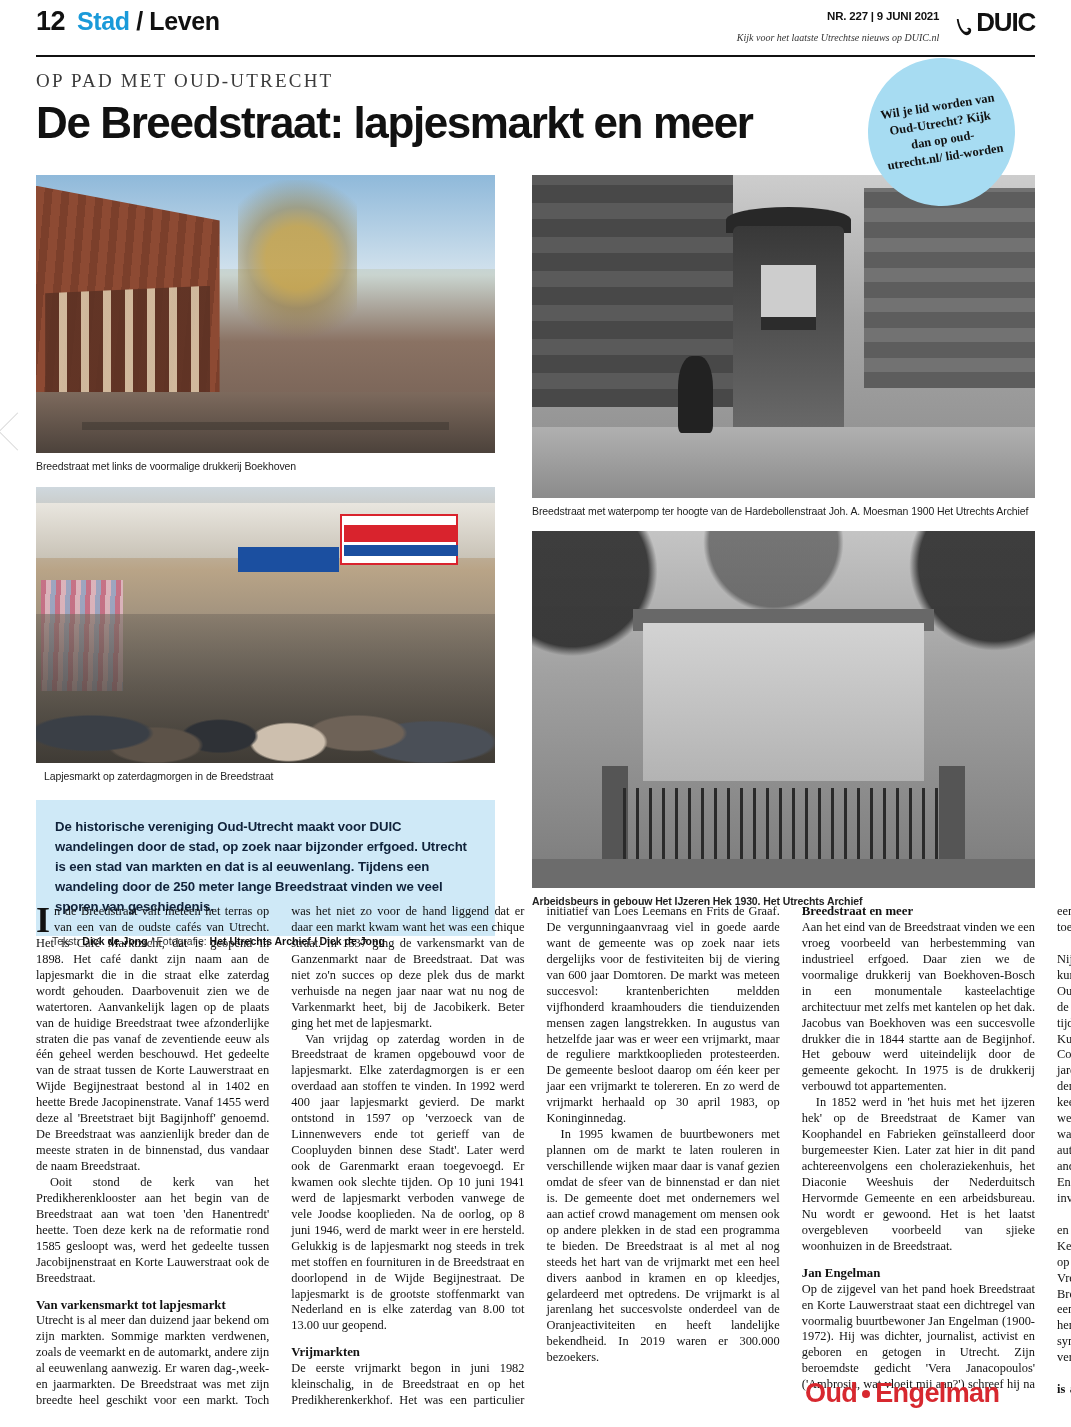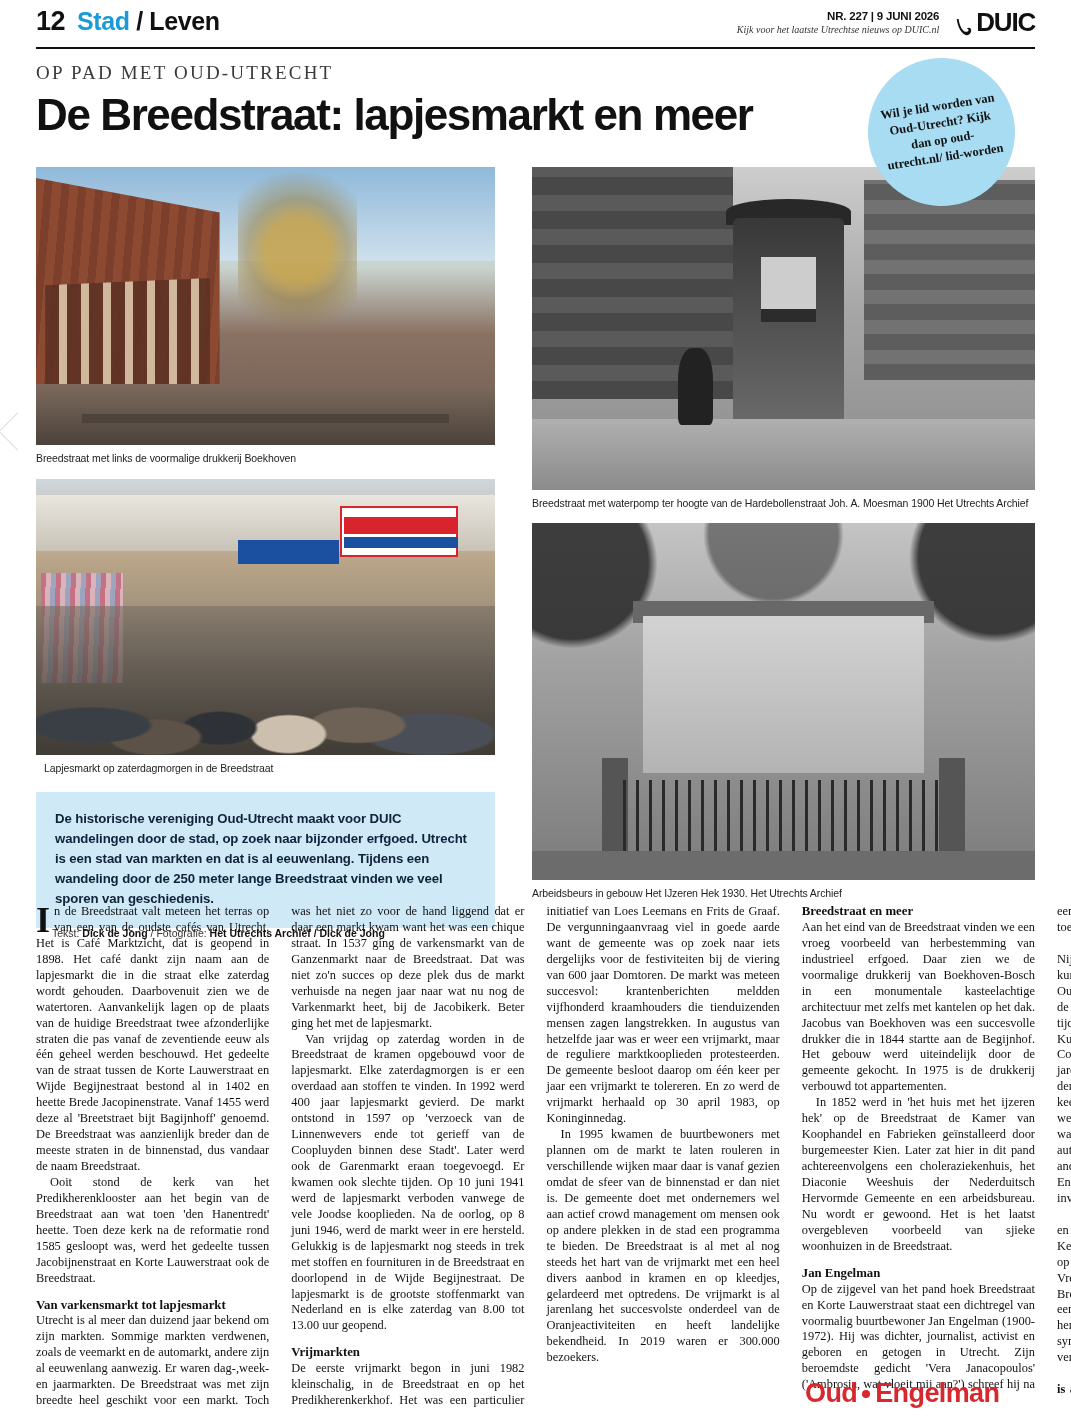--- a/index.html
+++ b/index.html
@@ -17,21 +17,21 @@
   
   .masthead{display:flex;align-items:flex-start;justify-content:space-between;padding-top:6px;}
   .mast-left{display:flex;align-items:baseline;gap:12px;}
   .folio{font-family:"Liberation Sans", sans-serif;font-weight:bold;font-size:27px;letter-spacing:-0.5px;color:#111;}
   .section-name{font-family:"Liberation Sans", sans-serif;font-weight:bold;font-size:25px;color:#1a9ad9;letter-spacing:-0.4px;}
   .section-name .sep{color:#111;font-weight:bold;}
   .section-name .leven{color:#111;}
   .mast-right{display:flex;align-items:flex-start;gap:16px;padding-top:3px;}
   .issue-block{text-align:right;line-height:1.25;}
   .issue-line{font-family:"Liberation Sans", sans-serif;font-weight:bold;font-size:11.5px;letter-spacing:-0.2px;color:#111;}
-  .issue-sub{font-family:"Liberation Serif", serif;font-style:italic;font-size:10px;color:#333;margin-top:1px;}
+  .issue-sub{font-family:"Liberation Serif", serif;font-style:italic;font-size:10px;color:#333;margin-top:9px;}
   .duic-logo{display:flex;align-items:flex-end;gap:3px;font-family:"Liberation Sans", sans-serif;font-weight:bold;font-size:26px;letter-spacing:-1.2px;color:#111;line-height:1;}
   .duic-swoosh{display:inline-block;width:18px;height:20px;}
 
   .rule-top{border-top:2.5px solid #111;margin-top:10px;}
 
   
   .kicker{font-family:Liberation Serif, serif;font-size:19px;letter-spacing:2.2px;color:#3b3b3b;margin-top:13px;font-weight:400;}
   .headline{font-family:"Liberation Sans", sans-serif;font-weight:bold;font-size:44px;line-height:1.03;letter-spacing:-1.4px;margin-top:8px;color:#111;}
 
   
@@ -61,21 +61,21 @@
   
   #photo2{left:0;top:312px;width:459px;height:276px;}
   #cap2{position:absolute;left:8px;top:590px;width:459px;}
 
   
   #photo3{left:496px;top:0;width:503px;height:323px;}
   #cap3{position:absolute;left:496px;top:325px;width:503px;}
 
   
   #photo4{left:496px;top:356px;width:503px;height:357px;}
-  #cap4{position:absolute;left:496px;top:715px;width:503px;}
+  #cap4{position:absolute;left:496px;top:715px;width:503px;font-weight:bold;}
 
   
   .intro-box{
     position:absolute;left:0;top:625px;width:459px;box-sizing:border-box;
     background:#cfe9f7;padding:17px 19px 19px 19px;
   }
   .intro-box p{
     margin:0;font-family:"Liberation Sans", sans-serif;font-weight:bold;
     font-size:13.2px;line-height:1.52;color:#10223a;letter-spacing:-0.1px;
   }
@@ -177,21 +177,21 @@
     <div class="mast-left">
       <span class="folio">12</span>
       <span class="section-name">
         <span>Stad</span>
         <span class="sep">/</span>
         <span class="leven">Leven</span>
       </span>
     </div>
     <div class="mast-right">
       <div class="issue-block">
-        <div class="issue-line">NR. 227 | 9 JUNI 2026</div>
+        <div class="issue-line">NR. 227 | 9 JUNI 2021</div>
         <div class="issue-sub">Kijk voor het laatste Utrechtse nieuws op DUIC.nl</div>
       </div>
       <div class="duic-logo">
         <span class="duic-swoosh">
           <svg viewBox="0 0 20 22" width="18" height="20" aria-hidden="true">
             <path d="M2 2 C2 2, 3 14, 10 19 C14 22, 18 19, 18 15 C18 12, 15 11, 13 13 C15 13, 16 15, 14 16 C10 18, 5 11, 4 2 Z" fill="#111"></path>
           </svg>
         </span>
         <span>DUIC</span>
       </div>

